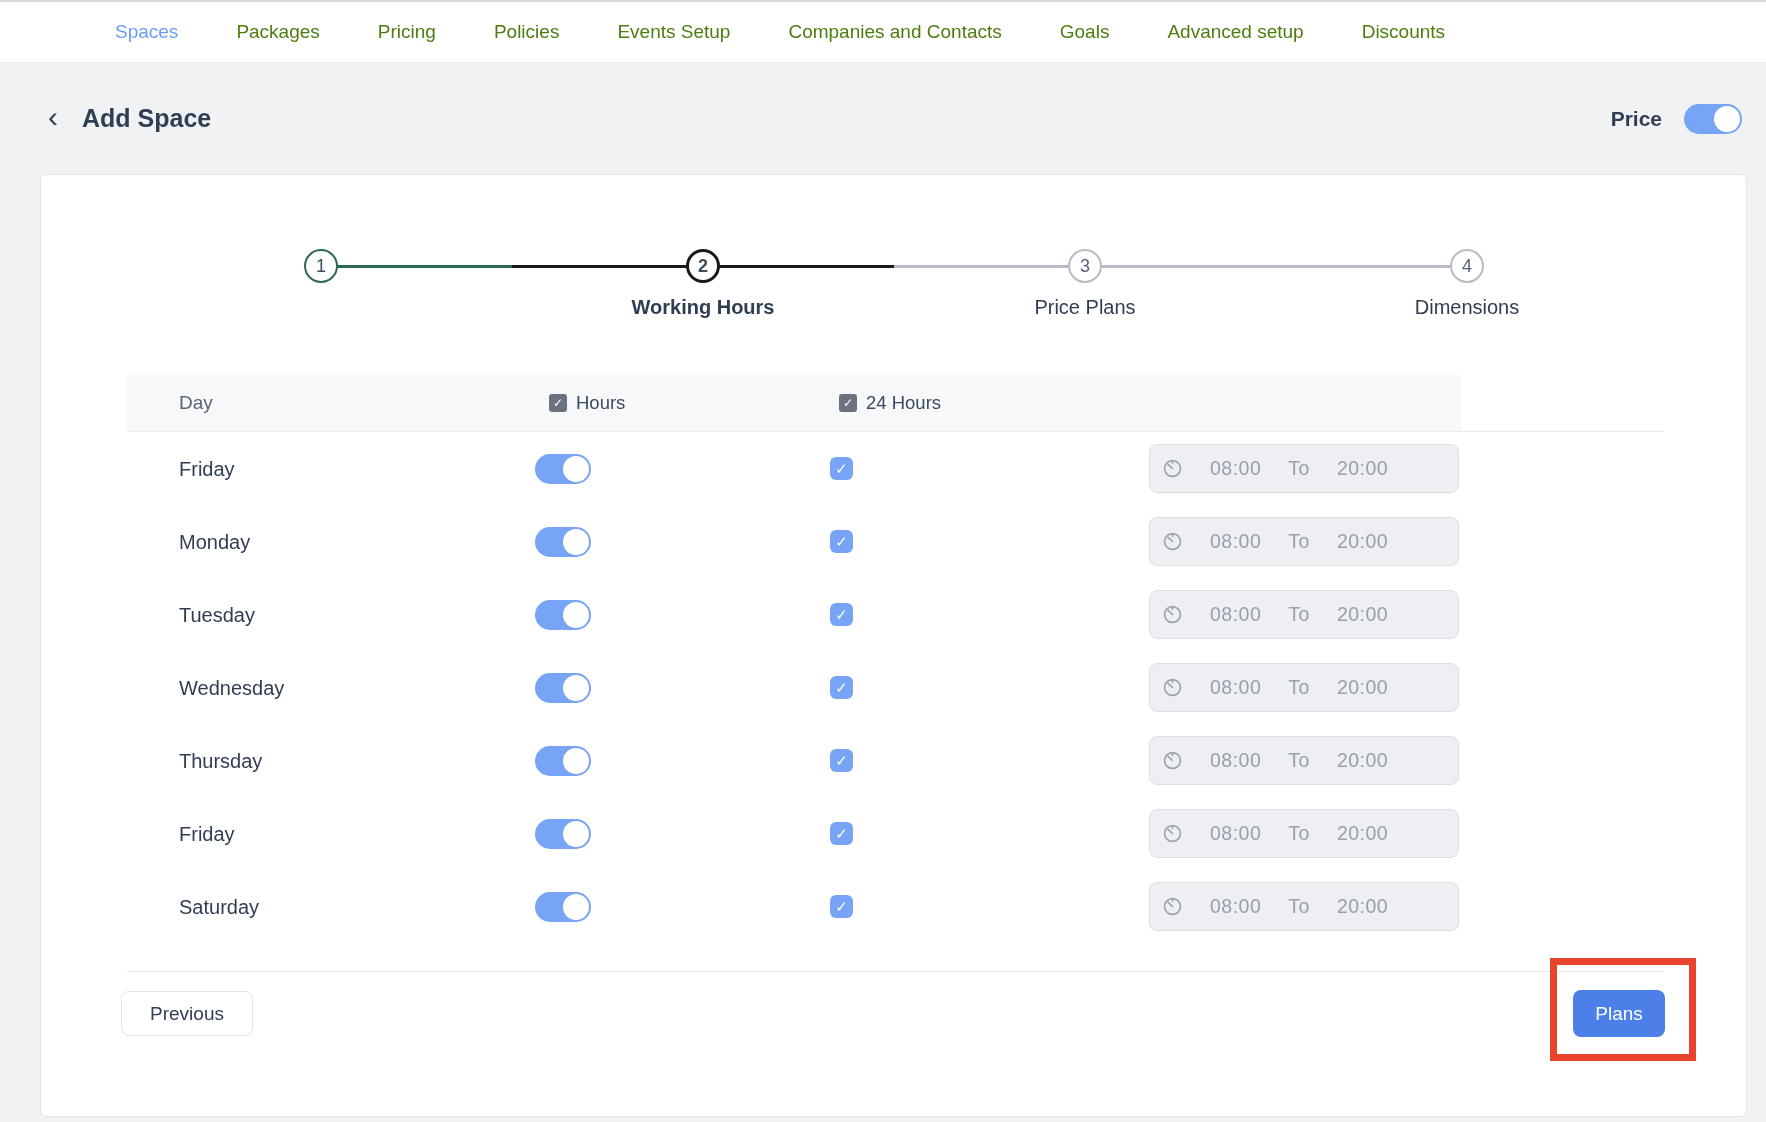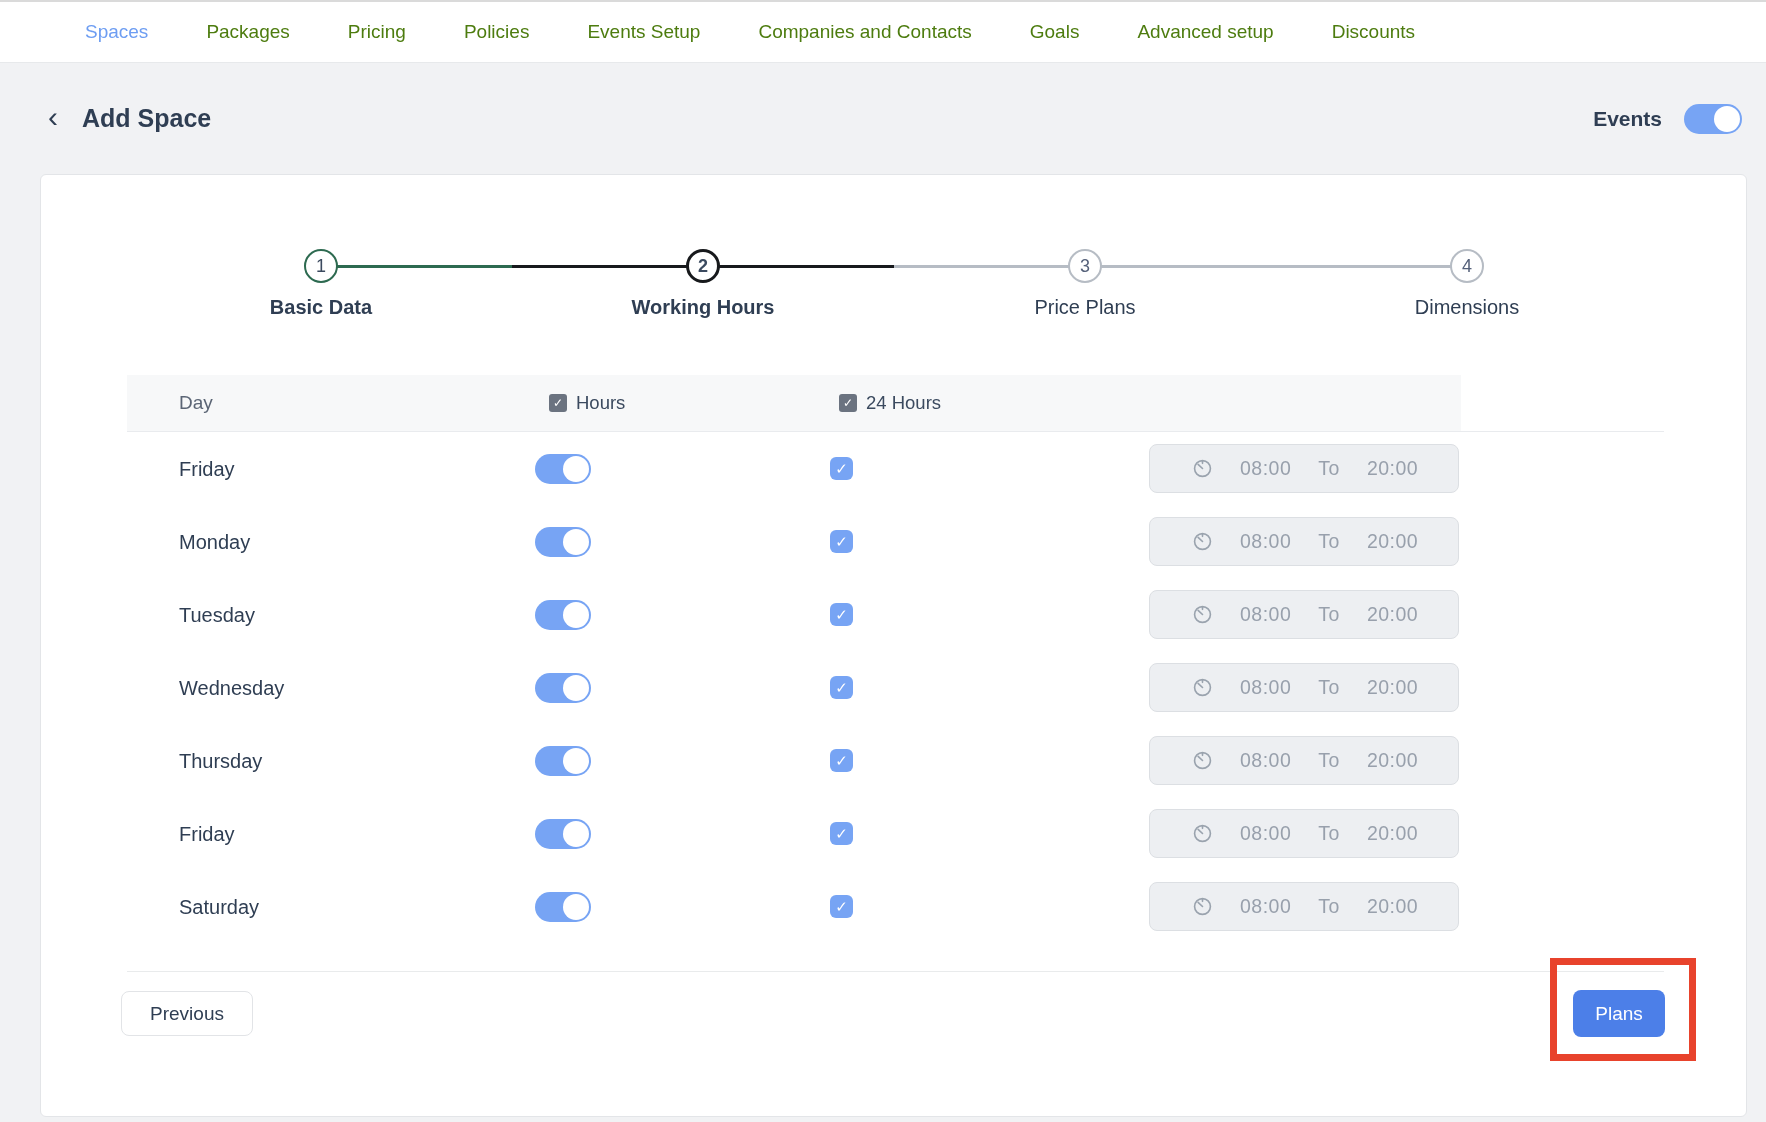--- a/index.html
+++ b/index.html
@@ -11,21 +11,21 @@
   }
 
   
   .top-nav {
     height: 63px;
     background: #ffffff;
     border-top: 2px solid #dadada;
     border-bottom: 1px solid #e7e9eb;
     display: flex;
     align-items: center;
-    padding-left: 85px;
+    padding-left: 115px;
     gap: 58px;
   }
   .nav-item {
     font-size: 19px;
     color: #4d7c0f;
     cursor: pointer;
     white-space: nowrap;
   }
   .nav-item.active { color: #6d9df2; }
 
@@ -189,21 +189,21 @@
   .time-range {
     position: absolute;
     left: 1022px; top: 50%;
     margin-top: -24.5px;
     width: 310px; height: 49px;
     background: #edeff2;
     border: 1px solid #dcdfe3;
     border-radius: 8px;
     display: flex;
     align-items: center;
-    padding-left: 42px;
+    padding-left: 12px;
     gap: 27px;
     cursor: default;
   }
   .time-range .t {
     font-size: 19.5px;
     color: #98a0ac;
     letter-spacing: 0.5px;
   }
   .clock { width: 21px; height: 21px; flex: none; }
 
@@ -263,36 +263,35 @@
     <div class="nav-item">Advanced setup</div>
     <div class="nav-item">Discounts</div>
   </nav>
 
 <div class="title-bar">
   <div class="title-left">
     <span class="back-chevron">‹</span>
     <h1 class="page-title">Add Space</h1>
   </div>
   <div class="title-right">
-    <span class="active-label">Events</span>
+    <span class="active-label">Price</span>
     <div class="toggle on">
         <span class="knob"></span>
       </div>
   </div>
 </div>
 
 <div class="card">
 
   <div class="stepper">
       <div class="step done">
         <div class="step-line-row">
           <span class="circle">1</span>
           <span class="line right"></span>
         </div>
-        <div class="step-label">Basic Data</div>
       </div>
       <div class="step active">
         <div class="step-line-row">
           <span class="line left"></span>
           <span class="circle">2</span>
           <span class="line right"></span>
         </div>
         <div class="step-label">Working Hours</div>
       </div>
       <div class="step todo">

